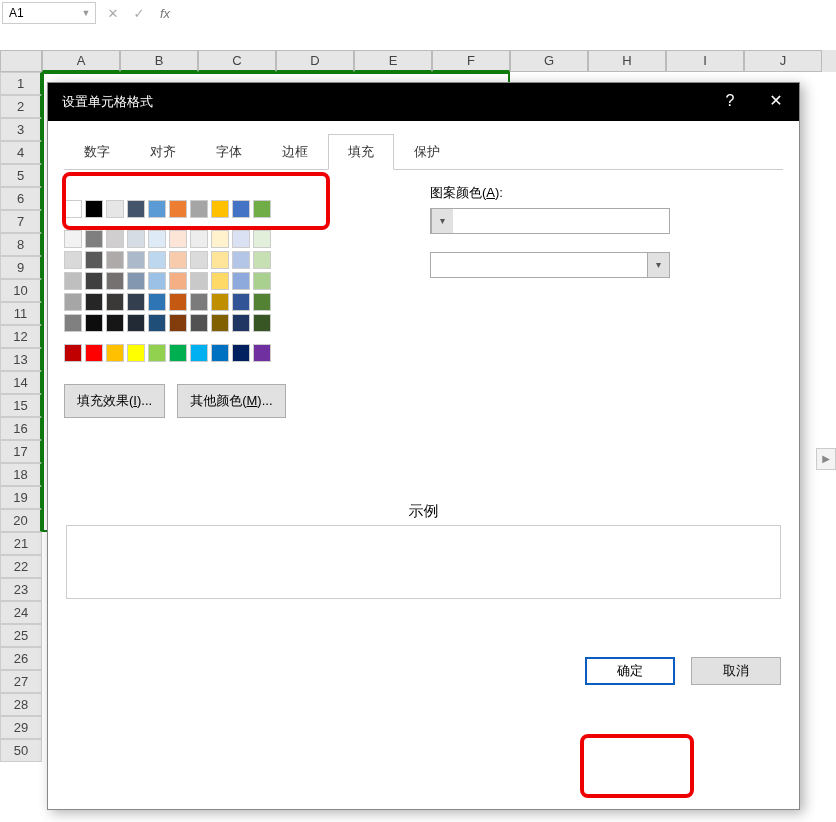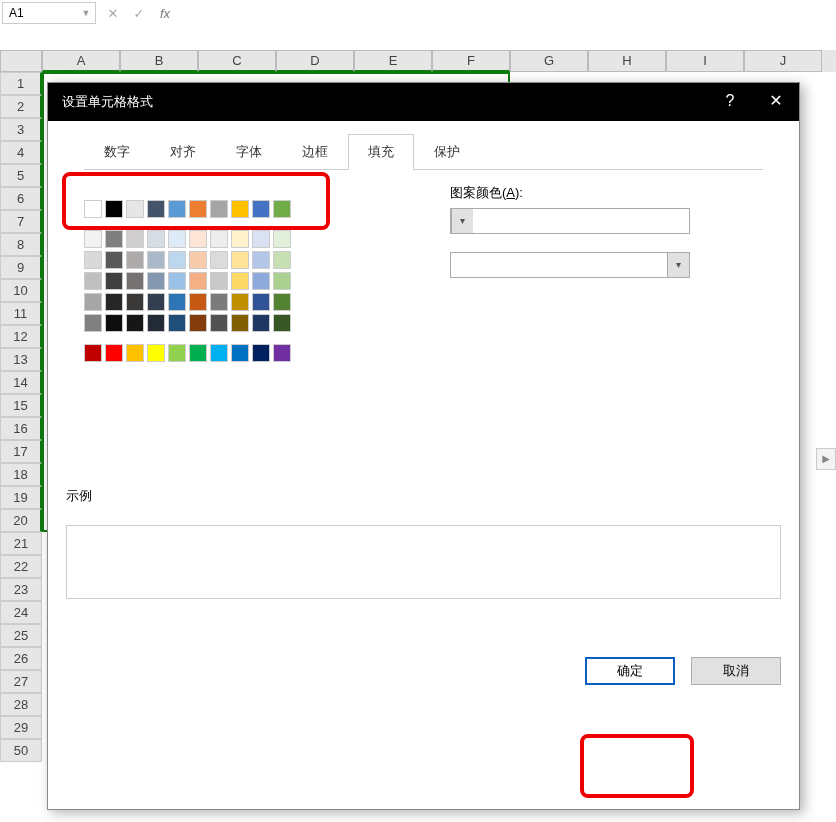--- a/index.html
+++ b/index.html
@@ -21,21 +21,21 @@
   .sel-border { position: absolute; left: 42px; top: 72px; width: 468px; height: 460px; border: 2px solid #0f7b0f; pointer-events: none; }
   
   
   .dialog { position: absolute; left: 47px; top: 82px; width: 753px; height: 728px; background: #fff; border: 1px solid #888; box-shadow: 4px 3px 12px rgba(0,0,0,0.3); }
   .title-bar { height: 38px; background: #000; color: #fff; display: flex; align-items: center; padding-left: 14px; font-size: 13px; }
   .title-bar .sp { flex: 1; }
   .title-btn { width: 46px; height: 38px; text-align: center; line-height: 36px; font-size: 15px; color: #fff; }
   .title-btn.help { font-size: 16px; }
   .title-btn.close { font-size: 16px; font-weight: 300; }
   
-  .dialog-body { background: #fff; height: 580px; padding: 12px 36px; position: relative; }
+  .dialog-body { background: #fff; height: 580px; padding: 12px 16px; position: relative; }
   .tabs { display: flex; border-bottom: 1px solid #ccc; }
   .tab { padding: 8px 4px; width: 66px; text-align: center; font-size: 13px; color: #333; border: 1px solid transparent; position: relative; top: 1px; }
   .tab.active { border: 1px solid #ccc; border-bottom: 1px solid #fff; background: #fff; }
   
   .content { position: relative; padding-top: 14px; }
   .bg-label { font-size: 13px; color: #333; margin-bottom: 6px; }
   .underline-key { text-decoration: underline; }
   
   .nocolor-btn { width: 212px; height: 24px; background: #cfe8ff; border: 1px solid #2a6bbf; text-align: center; font-size: 13px; line-height: 22px; outline: 1px solid #2a6bbf; outline-offset: -3px; }
   
@@ -46,21 +46,21 @@
   .fx-buttons { margin-top: 22px; display: flex; gap: 12px; }
   .btn-gray { padding: 7px 12px; background: #e1e1e1; border: 1px solid #adadad; font-size: 13px; }
   
   .right-col { position: absolute; left: 366px; top: 14px; width: 240px; }
   .rc-label { font-size: 13px; margin-bottom: 6px; }
   .combo { display: flex; border: 1px solid #aaa; height: 26px; margin-bottom: 18px; }
   .combo-txt { flex: 1; text-align: center; font-size: 13px; line-height: 24px; }
   .combo-btn { width: 22px; background: #e1e1e1; border-left: 1px solid #aaa; text-align: center; font-size: 10px; line-height: 24px; color: #555; }
   
   .sample-group { position: absolute; left: 18px; bottom: 102px; right: 18px; }
-  .sample-label { font-size: 13px; margin-bottom: 20px; }
+  .sample-label { font-size: 15px; margin-bottom: 4px; text-align: center; }
   .sample-box { width: 100%; height: 74px; border: 1px solid #ccc; }
   
   .dialog-buttons { position: absolute; right: 18px; bottom: 16px; display: flex; gap: 16px; }
   .dlg-btn { width: 90px; height: 28px; background: #e1e1e1; border: 1px solid #adadad; font-size: 13px; }
   .dlg-btn.primary { background: #fff; border: 2px solid #0a5ec2; }
   
   .highlight { position: absolute; border: 4px solid #ef0000; border-radius: 8px; pointer-events: none; }
   .hl1 { left: 62px; top: 172px; width: 268px; height: 58px; }
   .hl2 { left: 580px; bottom: 24px; width: 114px; height: 64px; }
   
@@ -224,20 +224,28 @@
             <div class="swatch" style="background: rgb(255, 192, 0);"></div>
             <div class="swatch" style="background: rgb(255, 255, 0);"></div>
             <div class="swatch" style="background: rgb(146, 208, 80);"></div>
             <div class="swatch" style="background: rgb(0, 176, 80);"></div>
             <div class="swatch" style="background: rgb(0, 176, 240);"></div>
             <div class="swatch" style="background: rgb(0, 112, 192);"></div>
             <div class="swatch" style="background: rgb(0, 32, 96);"></div>
             <div class="swatch" style="background: rgb(112, 48, 160);"></div>
           </div>
         </div>
+      <div class="fx-buttons">
+        <button class="btn-gray">
+          <span>填充效果(</span><span class="underline-key">I</span><span>)...</span>
+        </button>
+        <button class="btn-gray">
+          <span>其他颜色(</span><span class="underline-key">M</span><span>)...</span>
+        </button>
+      </div>
 
       <div class="right-col">
         <div class="rc-label">
           <span>图案颜色(</span><span class="underline-key">A</span><span>):</span>
         </div>
         <div class="combo">
           <div class="combo-btn">▾</div>
         </div>
         <div class="combo">
           <div class="combo-txt"></div>

